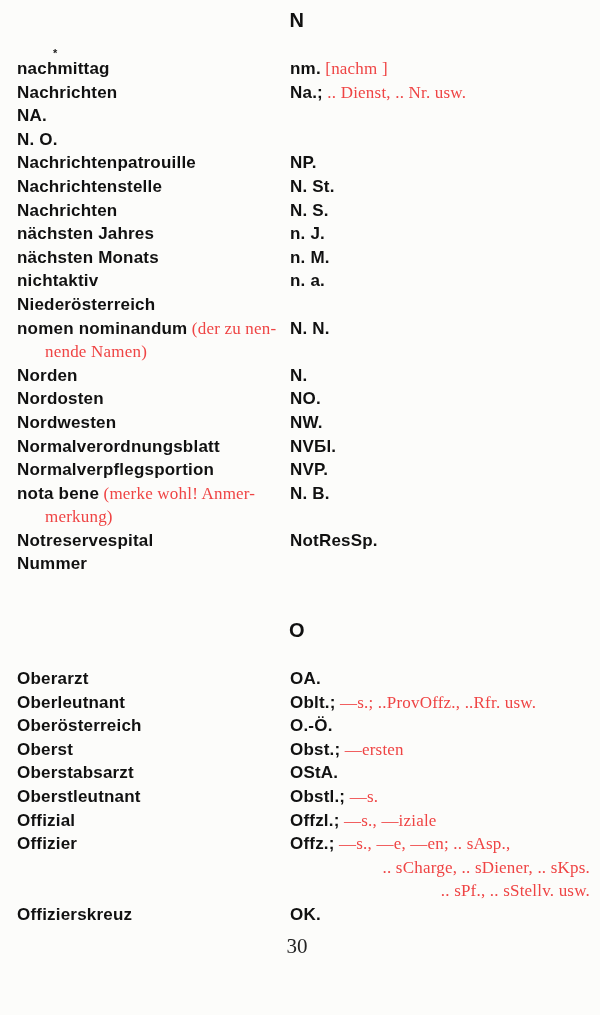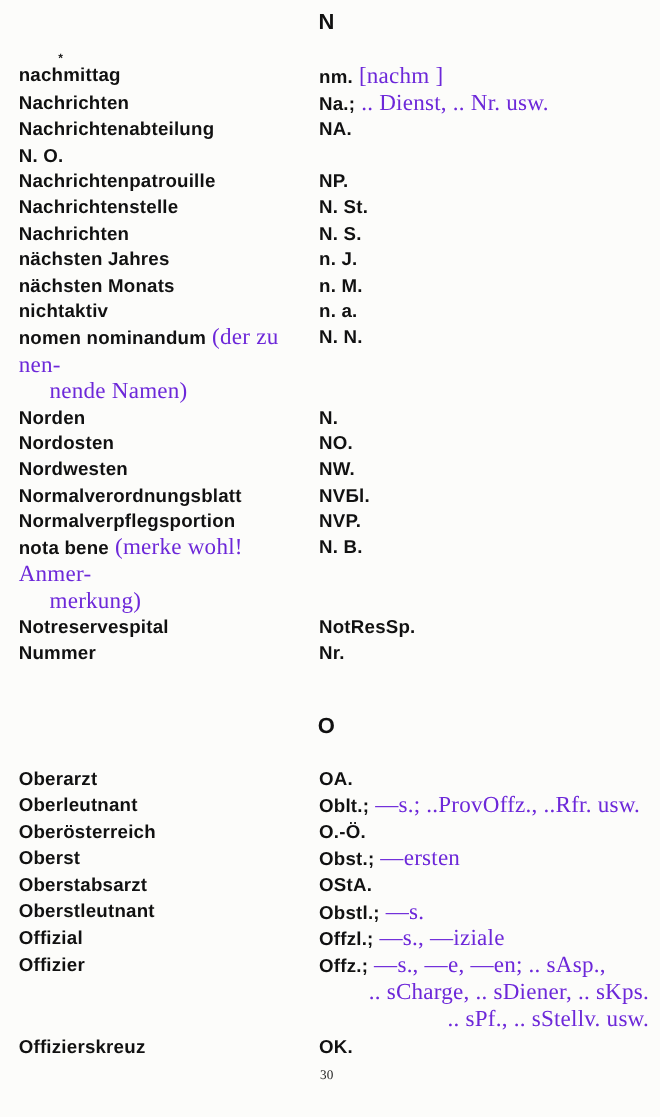--- a/index.html
+++ b/index.html
@@ -52,22 +52,22 @@
   }
   .b {
     font-weight: bold;
     font-family: "Liberation Sans", sans-serif;
     color: #111;
     letter-spacing: 0.2px;
   }
   .r {
     font-weight: normal;
     font-family: "Liberation Serif", serif;
-    font-size: 21px;
-    color: #6d28d9;
+    font-size: 17px;
+    color: #ef4444;
     letter-spacing: 0.2px;
   }
   .cont {
     margin-left: 28px;
   }
   .abbr .cont {
     margin-left: 22px;
     text-align: right;
   }
   .term-star {
@@ -80,21 +80,21 @@
   .star-above {
     position: absolute;
     left: 36px;
     top: -9px;
     font-size: 11px;
     font-weight: bold;
     line-height: 10px;
   }
   .page-number {
     font-family: "Liberation Serif", serif;
-    font-size: 12px;
+    font-size: 21px;
     color: #242424;
     margin-top: 7px;
   }
 </style>
 </head>
 <body>
 
 <div class="page">
   <div>
       <div class="centerline section-letter">N</div>
@@ -104,21 +104,20 @@
           <div class="abbr-line"><span class="b">nm.</span><span class="r"> [nachm ]</span></div>
         </div>
       </div>
       <div class="row">
         <div class="term"><span class="b">Nachrichten</span></div>
         <div class="abbr">
           <div class="abbr-line"><span class="b">Na.;</span><span class="r"> .. Dienst, .. Nr. usw.</span></div>
         </div>
       </div>
       <div class="row">
-        <div class="term"><span class="b">Nachrichtenabteilung</span></div>
         <div class="abbr">
           <div class="abbr-line"><span class="b">NA.</span></div>
         </div>
       </div>
       <div class="row">
         <div class="abbr">
           <div class="abbr-line"><span class="b">N. O.</span></div>
         </div>
       </div>
       <div class="row">
@@ -151,20 +150,21 @@
           <div class="abbr-line"><span class="b">n. M.</span></div>
         </div>
       </div>
       <div class="row">
         <div class="term"><span class="b">nichtaktiv</span></div>
         <div class="abbr">
           <div class="abbr-line"><span class="b">n. a.</span></div>
         </div>
       </div>
       <div class="row">
+        <div class="term"><span class="b">Niederösterreich</span></div>
       </div>
       <div class="row">
         <div class="term"><span class="b">nomen nominandum</span><span class="r"> (der zu nen-</span><div class="r cont">nende Namen)</div></div>
         <div class="abbr">
           <div class="abbr-line"><span class="b">N. N.</span></div>
         </div>
       </div>
       <div class="row">
         <div class="term"><span class="b">Norden</span></div>
         <div class="abbr">
@@ -202,23 +202,20 @@
         </div>
       </div>
       <div class="row">
         <div class="term"><span class="b">Notreservespital</span></div>
         <div class="abbr">
           <div class="abbr-line"><span class="b">NotResSp.</span></div>
         </div>
       </div>
       <div class="row">
         <div class="term"><span class="b">Nummer</span></div>
-        <div class="abbr">
-          <div class="abbr-line"><span class="b">Nr.</span></div>
-        </div>
       </div>
       <div class="centerline section-letter later">O</div>
       <div class="row">
         <div class="term"><span class="b">Oberarzt</span></div>
         <div class="abbr">
           <div class="abbr-line"><span class="b">OA.</span></div>
         </div>
       </div>
       <div class="row">
         <div class="term"><span class="b">Oberleutnant</span></div>

